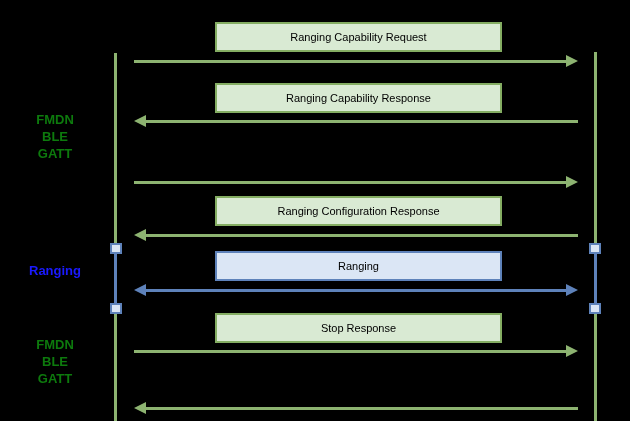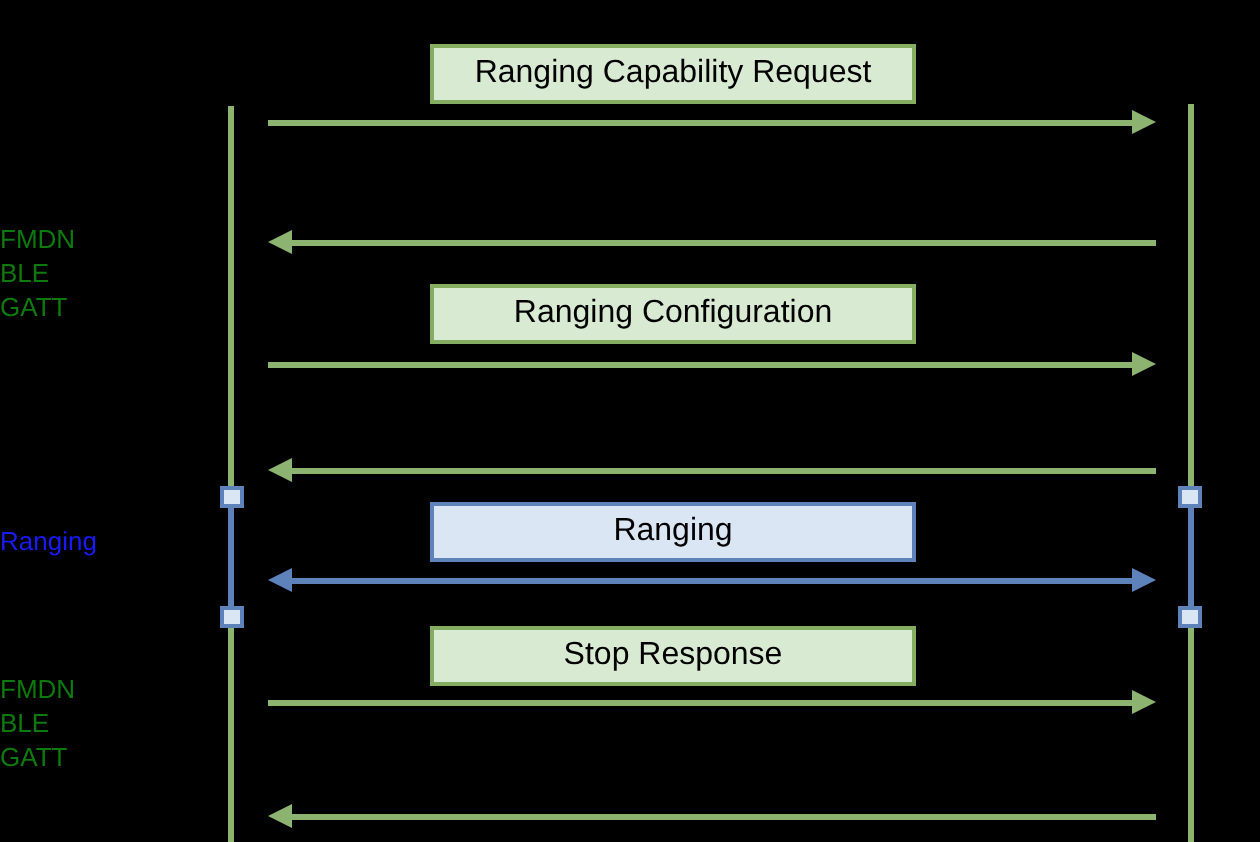--- a/index.html
+++ b/index.html
@@ -1,37 +1,37 @@
 <!DOCTYPE html>
 <html><head>
 <meta charset="utf-8">
 <style>
   html,body{margin:0;padding:0;background:#000;}
   .canvas{
     position:relative;width:630px;height:421px;background:#000;overflow:hidden;
     font-family:"Liberation Sans","DejaVu Sans",sans-serif;
   }
   
-  .side-label{position:absolute;left:0;width:110px;text-align:left;
-    font-weight:normal;font-size:13px;line-height:17px;}
+  .side-label{position:absolute;left:0;width:110px;text-align:center;
+    font-weight:bold;font-size:13px;line-height:17px;}
   .green-text{color:#0d7a0d;}
   .blue-text{color:#1a1aff;}
   
   .lifeline{position:absolute;width:3px;background:#8db371;}
   .lifeline.ll{left:114px;top:53px;height:368px;}
   .lifeline.rl{left:594px;top:52px;height:369px;}
   .blue-seg{position:absolute;width:3px;background:#5e82ba;top:248px;height:60px;}
   .blue-seg.ll{left:114px;}
   .blue-seg.rl{left:594px;}
   .act{position:absolute;width:12px;height:11px;background:#dbe6f5;
     border:2px solid #5e82ba;box-sizing:border-box;}
   
-  .msg{position:absolute;left:215px;width:243px;height:30px;box-sizing:border-box;
+  .msg{position:absolute;left:215px;width:287px;height:30px;box-sizing:border-box;
     display:flex;align-items:center;justify-content:center;
-    font-size:16px;color:#000;}
+    font-size:11px;color:#000;}
   .msg.g{background:#d9ead3;border:2px solid #84ad62;}
   .msg.b{background:#dbe6f5;border:2px solid #5e82ba;}
   
   .arrow{position:absolute;height:3px;}
   .arrow.gc{background:#8db371;}
   .arrow.bc{background:#5e82ba;}
   .arrow.r{left:134px;width:432px;}
   .arrow.l{left:146px;width:432px;}
   .arrow.d{left:146px;width:420px;}
   .arrow .hr{position:absolute;right:-12px;top:-5px;width:0;height:0;
@@ -65,21 +65,22 @@
   <div class="lifeline ll"></div>
   <div class="lifeline rl"></div>
   <div class="blue-seg ll"></div>
   <div class="blue-seg rl"></div>
   <div class="act" style="left:110px;top:243px"></div>
   <div class="act" style="left:110px;top:303px"></div>
   <div class="act" style="left:589px;top:243px"></div>
   <div class="act" style="left:589px;top:303px"></div>
 
   <div class="msg g" style="top:22px">Ranging Capability Request</div>
-  <div class="msg g" style="top:142px">Ranging Configuration</div>
+  <div class="msg g" style="top:83px">Ranging Capability Response</div>
+  <div class="msg g" style="top:196px">Ranging Configuration Response</div>
   <div class="msg b" style="top:251px">Ranging</div>
   <div class="msg g" style="top:313px">Stop Response</div>
 
   <div class="arrow gc r" style="top:60px">
       <i class="hr"></i>
     </div>
   <div class="arrow gc l" style="top:120px">
       <i class="hl"></i>
     </div>
   <div class="arrow gc r" style="top:181px">

